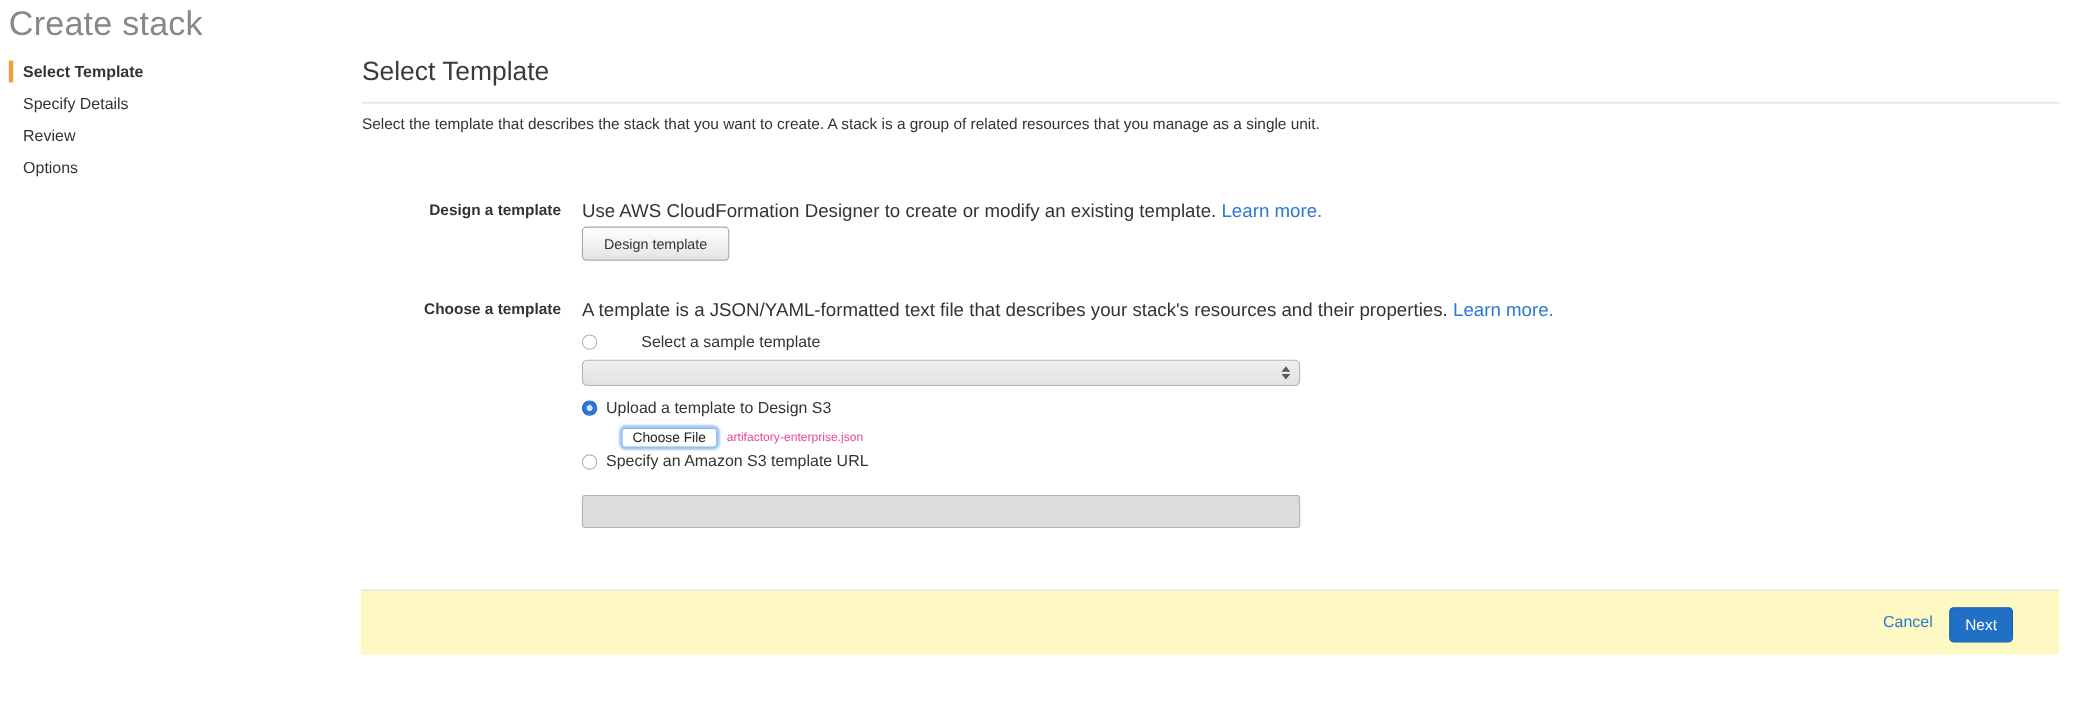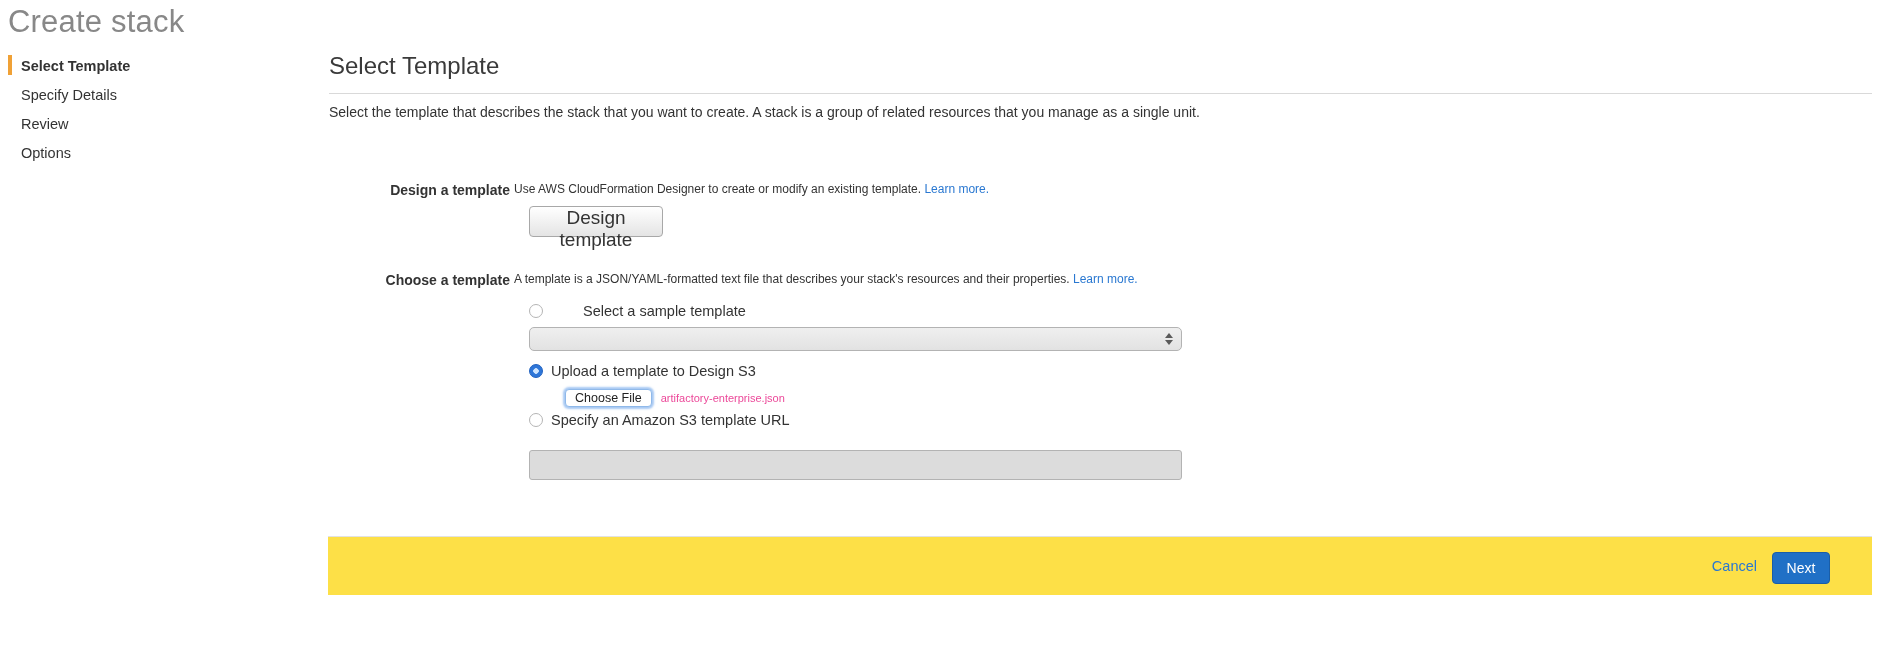--- a/index.html
+++ b/index.html
@@ -15,27 +15,27 @@
   .step { position:relative; height:29px; line-height:22px; font-size:14.5px; color:#333; padding-left:13px; cursor:pointer; }
   .step.active { font-weight:bold; }
   .step.active::before { content:""; position:absolute; left:0; top:0; width:4px; height:20px; background:#f0a136; }
 
   
   .main-heading { position:absolute; left:329px; top:52px; font-size:24px; font-weight:400; color:#3a3a3a; }
   .heading-rule { position:absolute; left:329px; top:93px; width:1543px; border-top:1px solid #d9d9d9; }
   .intro { position:absolute; left:329px; top:104px; width:1200px; font-size:14px; color:#333; }
 
   .row-label { position:absolute; width:182px; left:328px; text-align:right; font-size:14px; font-weight:bold; color:#333; }
-  .row-text { position:absolute; left:514px; font-size:12px; color:#333; }
+  .row-text { position:absolute; left:529px; font-size:17px; color:#333; }
   a.link { color:#2a78d1; text-decoration:none; cursor:pointer; }
 
   
   .btn-default {
     position:absolute; left:529px; top:206px; width:134px; height:31px;
-    font-family:"Liberation Sans", sans-serif; font-size:19px; color:#333;
+    font-family:"Liberation Sans", sans-serif; font-size:13px; color:#333;
     background:linear-gradient(#ffffff,#e4e4e4); border:1px solid #a8a8a8; border-radius:4px; cursor:pointer;
   }
 
   
   .radio-row { position:absolute; left:529px; display:flex; align-items:center; cursor:pointer; }
   .radio { width:14px; height:14px; border-radius:50%; background:#fff; border:1px solid #b5b5b5; margin-right:8px; flex:0 0 auto; position:relative; }
   .radio.checked { background:radial-gradient(circle, #cfe5ff 0 2.5px, #2e76d8 3px); border:1px solid #1d5fc0; }
   .radio-label { font-size:14.5px; color:#333; }
 
   
@@ -57,21 +57,21 @@
   .file-name { margin-left:9px; font-size:11px; color:#ec4899; }
 
   
   .url-input {
     position:absolute; left:529px; top:450px; width:653px; height:30px;
     background:#dcdcdc; border:1px solid #b3b3b3; border-radius:3px;
     font-family:"Liberation Sans", sans-serif; font-size:14px; padding:0 8px; color:#333;
   }
 
   
-  .footer { position:absolute; left:328px; top:536px; width:1544px; height:59px; background:#fde047; border-top:1px solid #e2e2e2; }
+  .footer { position:absolute; left:328px; top:536px; width:1544px; height:59px; background:#fef9c3; border-top:1px solid #e2e2e2; }
   .cancel-link { position:absolute; right:115px; top:21px; font-size:14.5px; color:#2a78d1; cursor:pointer; text-decoration:none; }
   .btn-primary {
     position:absolute; right:42px; top:15px; width:58px; height:32px;
     background:#2070c6; color:#fff; font-family:"Liberation Sans", sans-serif;
     font-size:14px; font-weight:normal; border:1px solid #1a5ea8; border-radius:4px; cursor:pointer;
   }
 </style>
 </head>
 <body>
 

